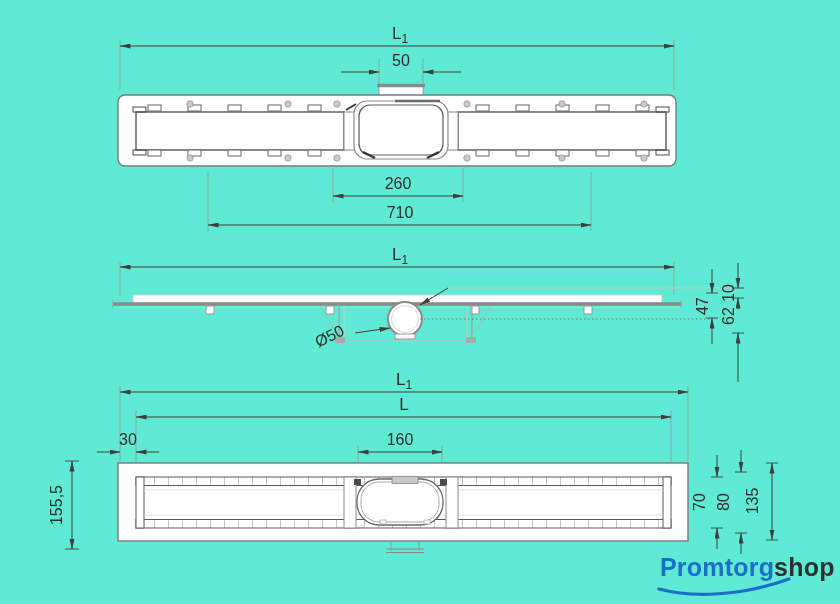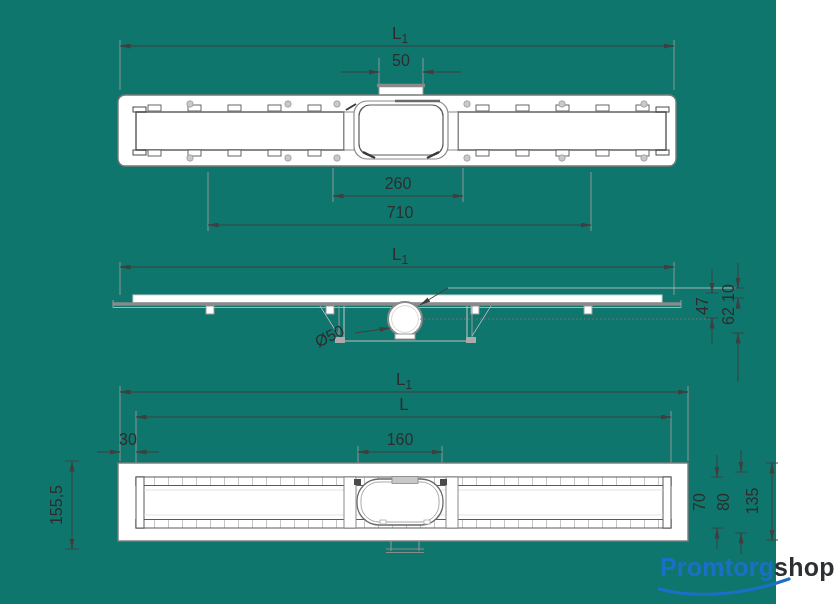--- a/index.html
+++ b/index.html
@@ -1,17 +1,17 @@
 <!DOCTYPE html>
 <html><head>
 <meta charset="utf-8">
 <style>
   html,body { margin:0; padding:0; background:#ffffff; }
   body { width:840px; height:604px; overflow:hidden; }
-  .page { width:776px; height:604px; background:#0f766e; position:relative; }
+  .page { width:840px; height:604px; background:#5eead4; position:relative; }
   svg { display:block; }
   .ext   { stroke:#9b9b9b; stroke-width:0.9; }
   .dimline { stroke:#3f3f3f; stroke-width:1; fill:none; }
   .tick  { stroke:#3f3f3f; stroke-width:0.9; }
   .dimtext { fill:#2d2d2d; font-family:"Liberation Sans", sans-serif; font-size:16px; }
   .dimtext-lg { fill:#2d2d2d; font-family:"Liberation Sans", sans-serif; font-size:17px; }
   .body-line { stroke:#7a7a7a; fill:#ffffff; }
   .logotext { font-family:"Liberation Sans", sans-serif; font-weight:bold; font-size:25px; letter-spacing:0.2px; }
 </style>
 </head>

